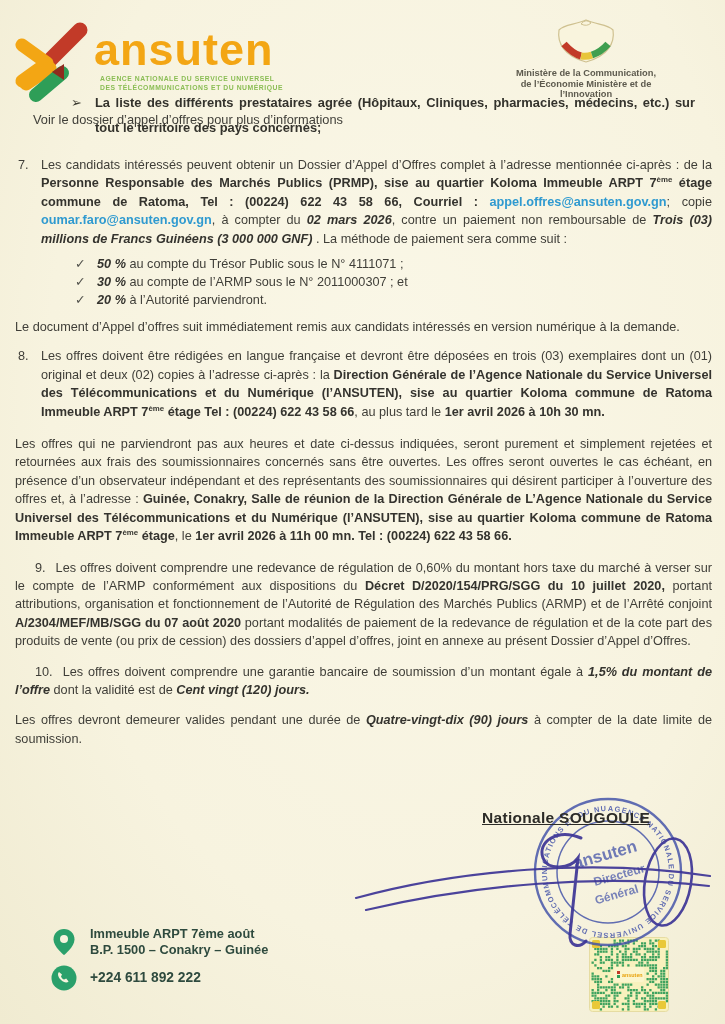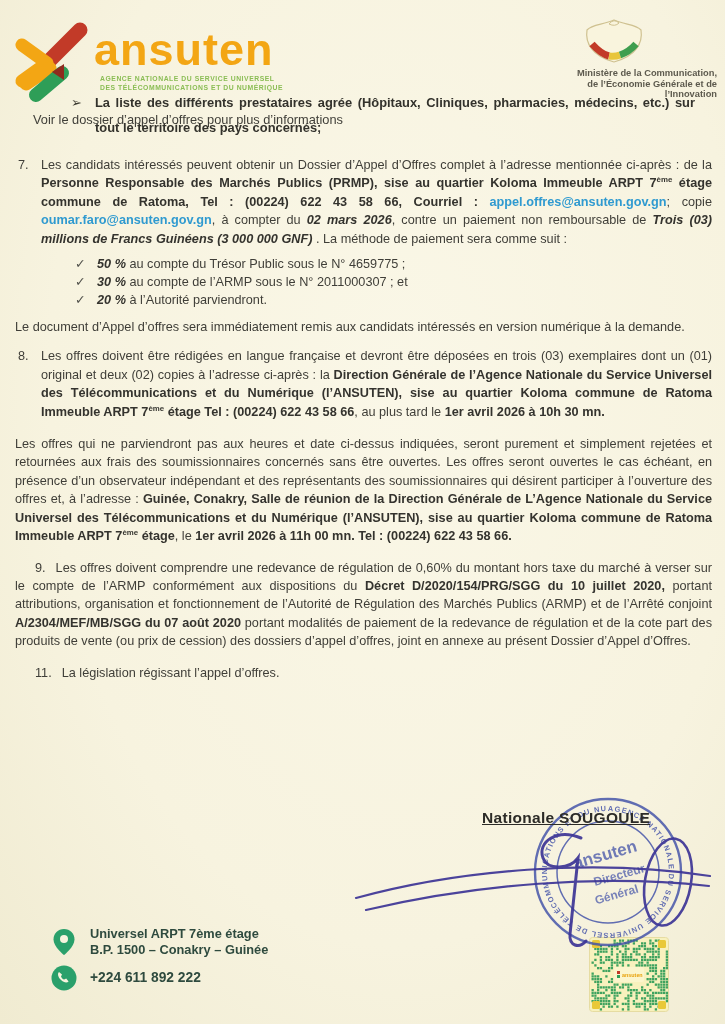--- a/index.html
+++ b/index.html
@@ -9,21 +9,21 @@
     background: radial-gradient(ellipse at 55% 38%, #faf7e7 0%, #f7f3df 62%, #f0ebd1 100%);
     font-family:"Liberation Sans", sans-serif;
     color:#3f3e38;
   }
   
   .logo-icon { position:absolute; left:12px; top:20px; }
   .wordmark { position:absolute; left:94px; top:24px; font-size:45px; font-weight:700;
               color:#f3a614; letter-spacing:1px; }
   .tagline { position:absolute; left:100px; top:75px; font-size:6.8px; line-height:8.6px;
              color:#8abd54; font-weight:700; letter-spacing:.55px; }
-  .ministry { position:absolute; left:511px; top:16px; width:206px; text-align:right; z-index:3; }
+  .ministry { position:absolute; left:483px; top:16px; width:206px; text-align:center; z-index:3; }
   .ministry-text { font-size:9.3px; font-weight:700; color:#5d5a4e; line-height:10.6px; margin-top:2px; }
   
   .intro-bullet { position:absolute; left:95px; top:90px; width:600px; font-size:12.9px;
                   font-weight:700; color:#33322c; line-height:25px; text-align:justify; }
   .bullet-marker { position:absolute; left:-24px; top:0; font-weight:400; font-size:13px; color:#3a392f;}
   .note { position:absolute; left:33px; top:112px; font-size:12.8px; color:#3f3e38; }
   
   .doc-body { position:absolute; left:15px; top:156px; width:697px;
               font-size:12.7px; line-height:18.4px; text-align:justify; }
   .doc-body .b   { font-weight:700; color:#34332e; }
@@ -70,41 +70,42 @@
   <div class="ministry">
     <svg width="70" height="50" viewBox="0 0 70 50" style="display:block;margin:0 auto;">
       <path d="M35,4 C24,9 13,8 8,14 C6,27 13,40 35,46 C57,40 64,27 62,14 C57,8 46,9 35,4 Z" fill="#f9f4dd" stroke="#cfc190" stroke-width="1.2"></path>
       <path d="M30,8 q5,-6 10,-1 q-4,4 -10,1" fill="none" stroke="#cfc190" stroke-width="1"></path>
       <path d="M13,28 Q22,38 30,40" stroke="#c23a28" stroke-width="7" fill="none"></path>
       <path d="M30,40 Q36,41 41,39" stroke="#e8c53a" stroke-width="7" fill="none"></path>
       <path d="M41,39 Q50,36 57,28" stroke="#3f9e4f" stroke-width="7" fill="none"></path>
     </svg>
     <div class="ministry-text">
       <div>Ministère de la Communication,</div>
-      <div>de l’Économie Générale et de</div>
+      <div>de l’Économie Ministère et de</div>
       <div>l’Innovation</div>
     </div>
   </div>
 
   <div class="intro-bullet">
     <span class="bullet-marker">➢</span>
     <span>La liste des différents prestataires agrée (Hôpitaux, Cliniques, pharmacies, médecins, etc.) sur tout le territoire des pays concernés;</span>
   </div>
   <div class="note">Voir le dossier d’appel d’offres pour plus d’informations</div>
 
   <main class="doc-body">
       <div class="num-hang" style="margin-top: 0px;"><span class="num">7.</span><span>Les candidats intéressés peuvent obtenir un Dossier d’Appel d’Offres complet à l’adresse mentionnée ci-après : de la </span><span class="b">Personne Responsable des Marchés Publics (PRMP), sise au quartier Koloma Immeuble ARPT 7</span><span class="b sup">ème</span><span class="b"> étage commune de Ratoma, Tel : (00224) 622 43 58 66, Courriel : </span><span class="link">appel.offres@ansuten.gov.gn</span><span>; copie </span><span class="link">oumar.faro@ansuten.gov.gn</span><span>, à compter du </span><span class="bi">02 mars 2026</span><span>, contre un paiement non remboursable de </span><span class="bi">Trois (03) millions de Francs Guinéens (3&nbsp;000&nbsp;000 GNF)</span><span> . La méthode de paiement sera comme suit :</span></div>
-      <div class="check" style="margin-top: 7px;"><span class="mark">✓</span><span class="bi">50&nbsp;%</span><span> au compte du Trésor Public sous le N° 4659775 ;</span></div>
+      <div class="check" style="margin-top: 7px;"><span class="mark">✓</span><span class="bi">50&nbsp;%</span><span> au compte du Trésor Public sous le N° 4111071 ;</span></div>
       <div class="check" style="margin-top: 0px;"><span class="mark">✓</span><span class="bi">30&nbsp;%</span><span> au compte de l’ARMP sous le N° 2011000307 ; et</span></div>
       <div class="check" style="margin-top: 0px;"><span class="mark">✓</span><span class="bi">20&nbsp;%</span><span> à l’Autorité parviendront.</span></div>
-      <div class="plain" style="margin-top: 9px;"><span>Le document d’Appel d’offres sera immédiatement remis aux candidats intéressés en version numérique à la demande.</span></div>
+      <div class="plain" style="margin-top: 9px;"><span>Le document d’Appel d’offres suit immédiatement remis aux candidats intéressés en version numérique à la demande.</span></div>
       <div class="num-hang" style="margin-top: 11px;"><span class="num">8.</span><span>Les offres doivent être rédigées en langue française et devront être déposées en trois (03) exemplaires dont un (01) original et deux (02) copies à l’adresse ci-après : la </span><span class="b">Direction Générale de l’Agence Nationale du Service Universel des Télécommunications et du Numérique (l’ANSUTEN), sise au quartier Koloma commune de Ratoma Immeuble ARPT 7</span><span class="b sup">ème</span><span class="b"> étage Tel : (00224) 622 43 58 66</span><span>, au plus tard le </span><span class="b">1er avril 2026 à 10h 30 mn.</span></div>
       <div class="plain" style="margin-top: 14px;"><span>Les offres qui ne parviendront pas aux heures et date ci-dessus indiquées, seront purement et simplement rejetées et retournées aux frais des soumissionnaires concernés sans être ouvertes. Les offres seront ouvertes le cas échéant, en présence d’un observateur indépendant et des représentants des soumissionnaires qui désirent participer à l’ouverture des offres et, à l’adresse : </span><span class="b">Guinée, Conakry, Salle de réunion de la Direction Générale de L’Agence Nationale du Service Universel des Télécommunications et du Numérique (l’ANSUTEN), sise au quartier Koloma commune de Ratoma Immeuble ARPT 7</span><span class="b sup">ème</span><span class="b"> étage</span><span>, le </span><span class="b">1er avril 2026 à 11h 00 mn. Tel : (00224) 622 43 58 66.</span></div>
       <div class="num-inline" style="margin-top: 13px;"><span class="num-label">9.</span><span>Les offres doivent comprendre une redevance de régulation de 0,60% du montant hors taxe du marché à verser sur le compte de l’ARMP conformément aux dispositions du </span><span class="b">Décret D/2020/154/PRG/SGG du 10 juillet 2020,</span><span> portant attributions, organisation et fonctionnement de l’Autorité de Régulation des Marchés Publics (ARMP) et de l’Arrêté conjoint </span><span class="b">A/2304/MEF/MB/SGG du 07 août 2020</span><span> portant modalités de paiement de la redevance de régulation et de la cote part des produits de vente (ou prix de cession) des dossiers d’appel d’offres, joint en annexe au présent Dossier d’Appel d’Offres.</span></div>
-      <div class="num-inline" style="margin-top: 13px;"><span class="num-label">11.</span><span>La législation régissant l’appel d’offres.</span></div>
+      <div class="num-inline" style="margin-top: 12px;"><span class="num-label">10.</span><span>Les offres doivent comprendre une garantie bancaire de soumission d’un montant égale à </span><span class="bi">1,5% du montant de l’offre</span><span> dont la validité est de </span><span class="bi">Cent vingt (120) jours.</span></div>
+      <div class="plain" style="margin-top: 12px;"><span>Les offres devront demeurer valides pendant une durée de </span><span class="bi">Quatre-vingt-dix (90) jours</span><span> à compter de la date limite de soumission.</span></div>
     </main>
 
   <div class="signatory">Nationale SOUGOULE</div>
 
   <svg class="stamp-svg" width="380" height="162" viewBox="0 0 380 162">
     <defs>
         <path id="ringPath" d="M270,19 a61,61 0 1,1 -0.01,0"></path>
       </defs>
     <g opacity="0.82">
       <circle cx="270" cy="80" r="73" fill="none" stroke="#4050a8" stroke-width="2.4"></circle>
@@ -128,21 +129,21 @@
 
   <div class="footer">
     <div class="contact-row">
       <span class="icon-cell">
         <svg width="24" height="28" viewBox="0 0 24 28">
           <path d="M12,1 C6,1 1.5,5.5 1.5,11.5 C1.5,19 12,27 12,27 C12,27 22.5,19 22.5,11.5 C22.5,5.5 18,1 12,1 Z" fill="#2aa06b"></path>
           <circle cx="12" cy="11" r="4" fill="#f7f3de"></circle>
         </svg>
       </span>
       <span class="txt">
-        <div>Universel ARPT 7ème étage</div>
+        <div>Immeuble ARPT 7ème août</div>
         <div>B.P. 1500 – Conakry – Guinée</div>
       </span>
     </div>
     <div class="contact-row">
       <span class="icon-cell">
         <svg width="26" height="26" viewBox="0 0 26 26">
           <circle cx="13" cy="13" r="12.5" fill="#2aa06b"></circle>
           <path d="M8,7 c-1.8,1.8 -1,5 1.8,7.8 c2.8,2.8 6,3.6 7.8,1.8 l-2.4,-3 -2,1 c-1.4,-0.6 -2.6,-1.8 -3.2,-3.2 l1,-2 z" fill="#f7f3de"></path>
         </svg>
       </span>

